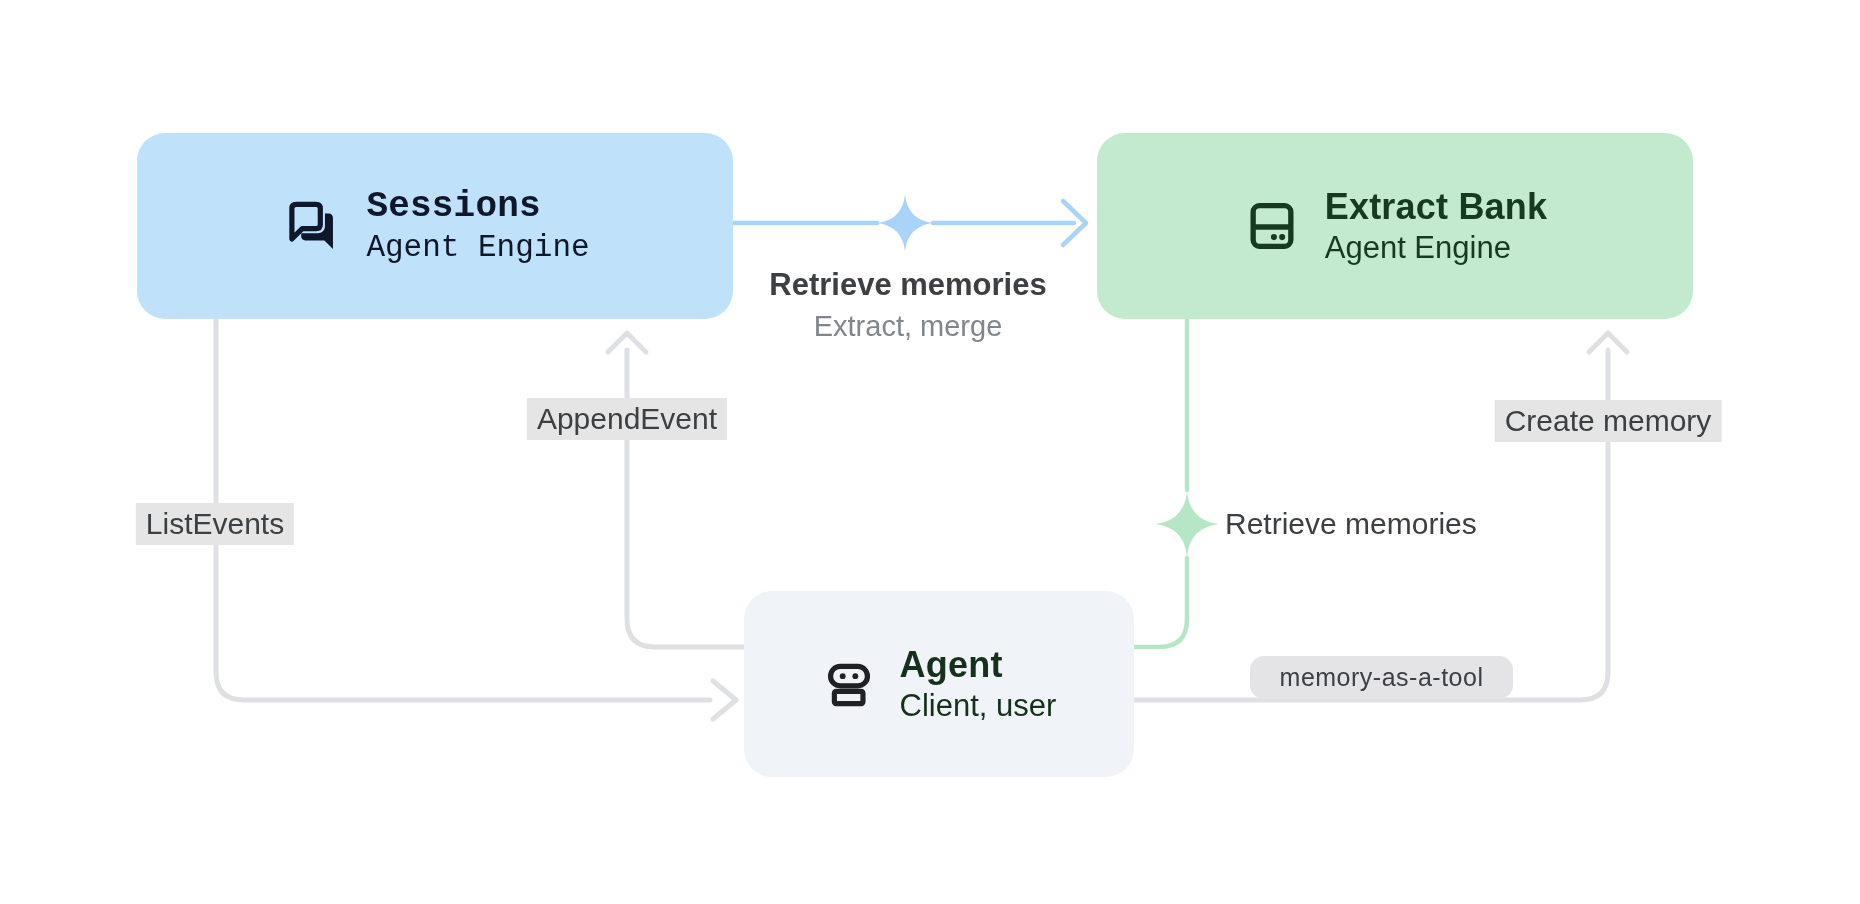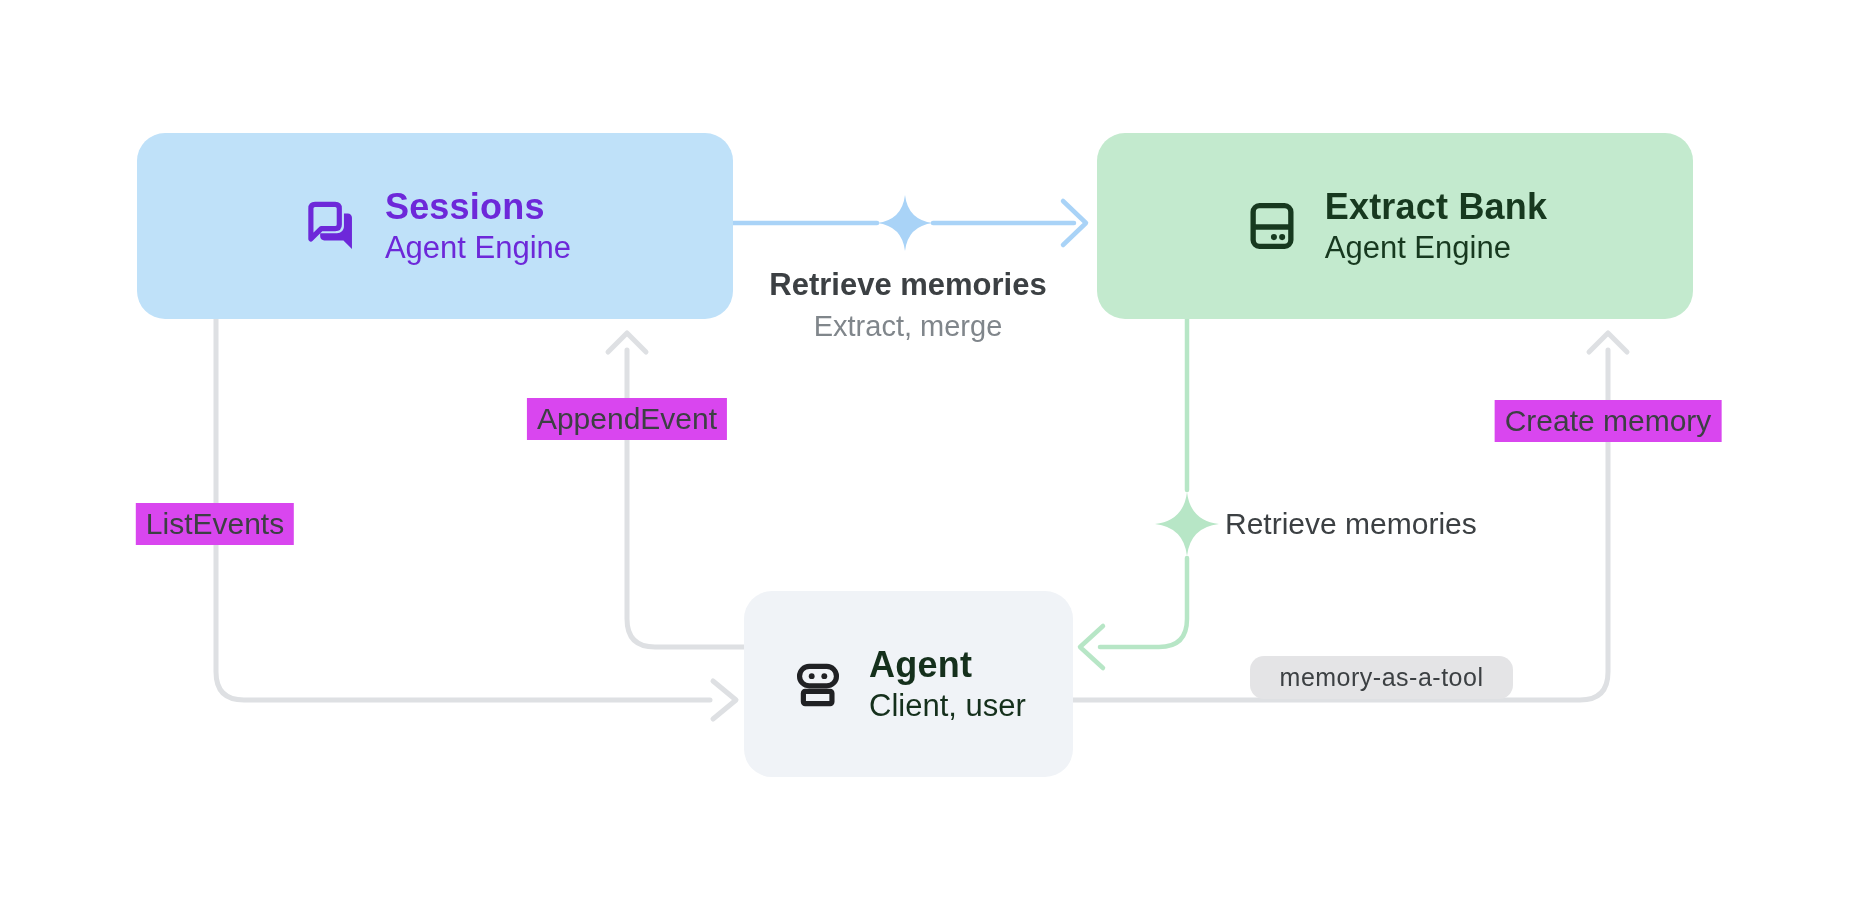--- a/index.html
+++ b/index.html
@@ -19,33 +19,33 @@
     border-radius:28px;
     display:flex;align-items:center;justify-content:center;
     gap:24px;
     z-index:2;
   }
   .node .icon{flex:0 0 auto;display:flex;align-items:center;justify-content:center;}
   .node .txt{display:flex;flex-direction:column;}
   .node .title{font-size:36px;font-weight:700;line-height:44px;letter-spacing:.2px;}
   .node .subtitle{font-size:31px;font-weight:400;line-height:38px;}
 
-  #node-sessions{left:137px;top:133px;width:596px;height:186px;background:#BFE1F9;color:#6d28d9;}
+  #node-sessions{left:137px;top:133px;width:596px;height:186px;background:#BFE1F9;color:#0f172a;font-family:Liberation Mono, monospace;}
   #node-memory-bank{left:1097px;top:133px;width:596px;height:186px;background:#C3EACE;color:#17391F;}
-  #node-agent{left:744px;top:591px;width:329px;height:186px;background:#F0F3F7;color:#15301C;}
+  #node-agent{left:744px;top:591px;width:390px;height:186px;background:#F0F3F7;color:#15301C;}
   #node-agent .icon{color:#202124;}
 
   
   .edge-label{
     position:absolute;z-index:3;
     font-size:30px;color:#3C4043;white-space:nowrap;
   }
   .center-anchor{transform:translate(-50%,-50%);}
   .left-anchor{transform:translate(0,-50%);}
-  .on-line{background:#d946ef;padding:4px 10px;}
+  .on-line{background:#e5e5e5;padding:4px 10px;}
   #label-generate{font-size:31px;font-weight:600;}
   #label-extract{font-size:29px;color:#80868B;font-weight:400;}
   #label-retrieve{font-weight:500;}
 
   
   #chip-memory-as-a-tool{
     position:absolute;z-index:3;
     left:1250px;top:656px;width:263px;height:43px;
     background:#E4E4E6;border-radius:14px;
     display:flex;align-items:center;justify-content:center;

